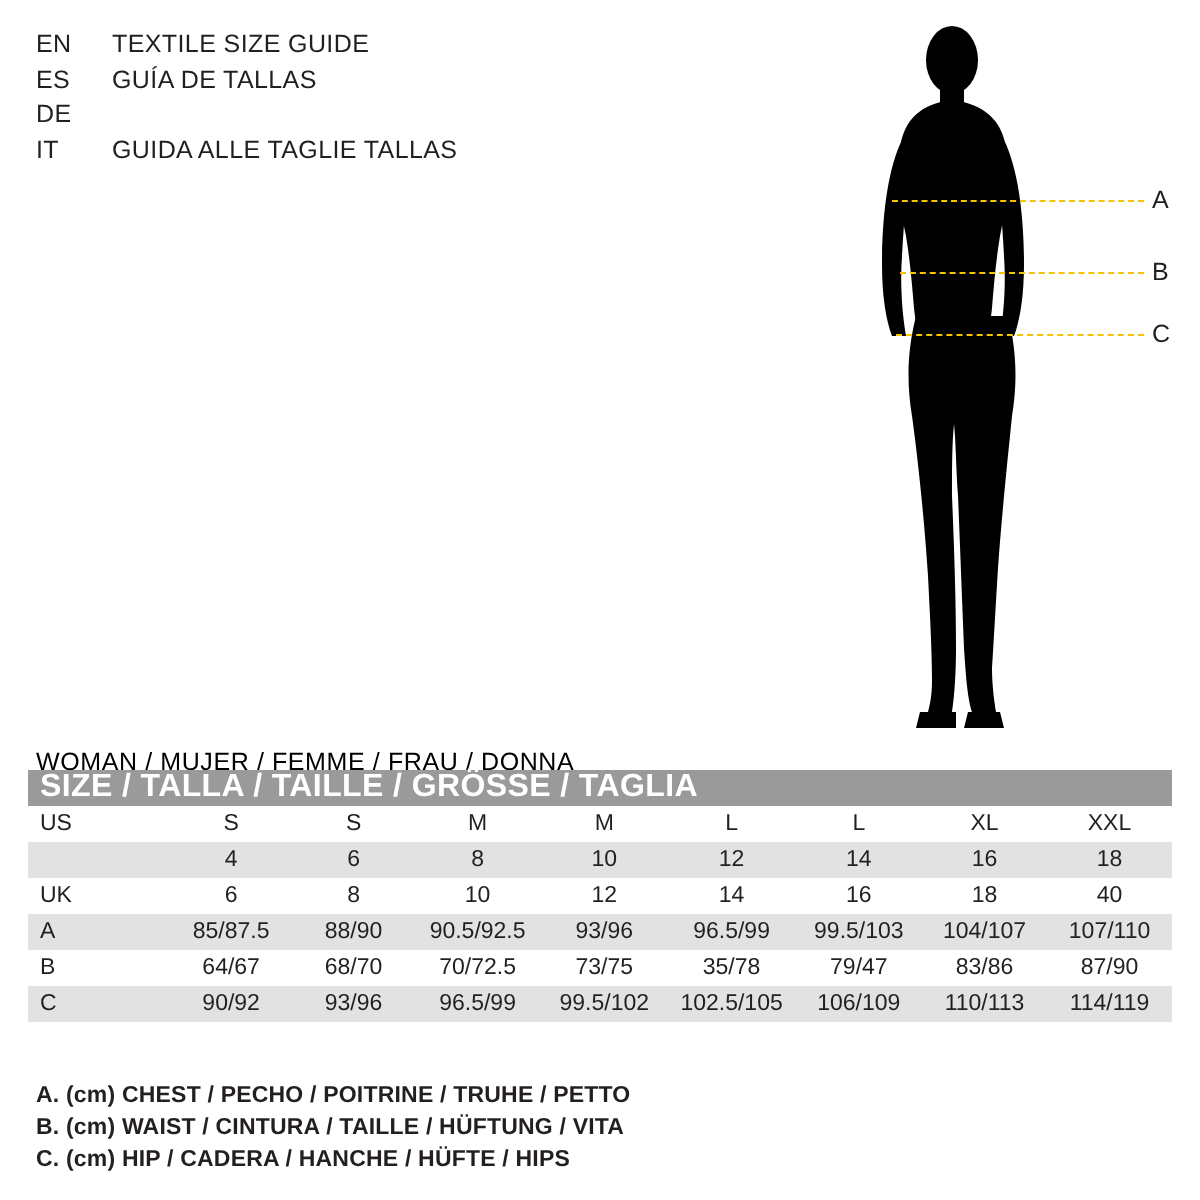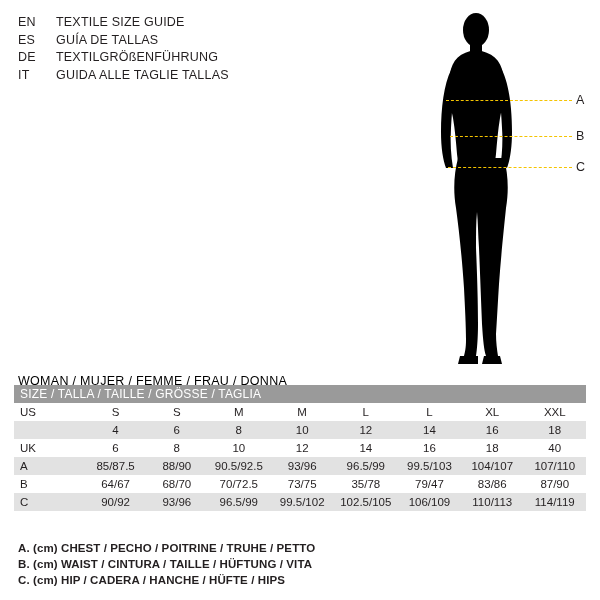--- a/index.html
+++ b/index.html
@@ -94,22 +94,22 @@
     color: #231f20;
   }
   table.size-table td {
     padding: 1px 2px;
     height: 16px;
     line-height: 14px;
   }
   .row-header td {
     background: #9a9a9a;
     color: #ffffff;
-    font-weight: normal;
-    font-size: 12px;
+    font-weight: bold;
+    font-size: 16px;
     letter-spacing: 0.2px;
     height: 17px;
   }
   .row-shade td {
     background: #e2e2e2;
   }
   .row-plain td {
     background: #ffffff;
   }
   .col-label {
@@ -143,21 +143,20 @@
     <div class="lang-row">
       <span class="lang-code">EN</span>
       <span class="lang-text">TEXTILE SIZE GUIDE</span>
     </div>
     <div class="lang-row">
       <span class="lang-code">ES</span>
       <span class="lang-text">GUÍA DE TALLAS</span>
     </div>
     <div class="lang-row">
       <span class="lang-code">DE</span>
-      <span class="lang-text">TEXTILGRÖßENFÜHRUNG</span>
     </div>
     <div class="lang-row">
       <span class="lang-code">IT</span>
       <span class="lang-text">GUIDA ALLE TAGLIE TALLAS</span>
     </div>
   </div>
 
   <div class="figure-wrap">
     <svg class="figure-svg" width="160" height="360" viewBox="0 0 160 360">
       <g fill="#000000">

